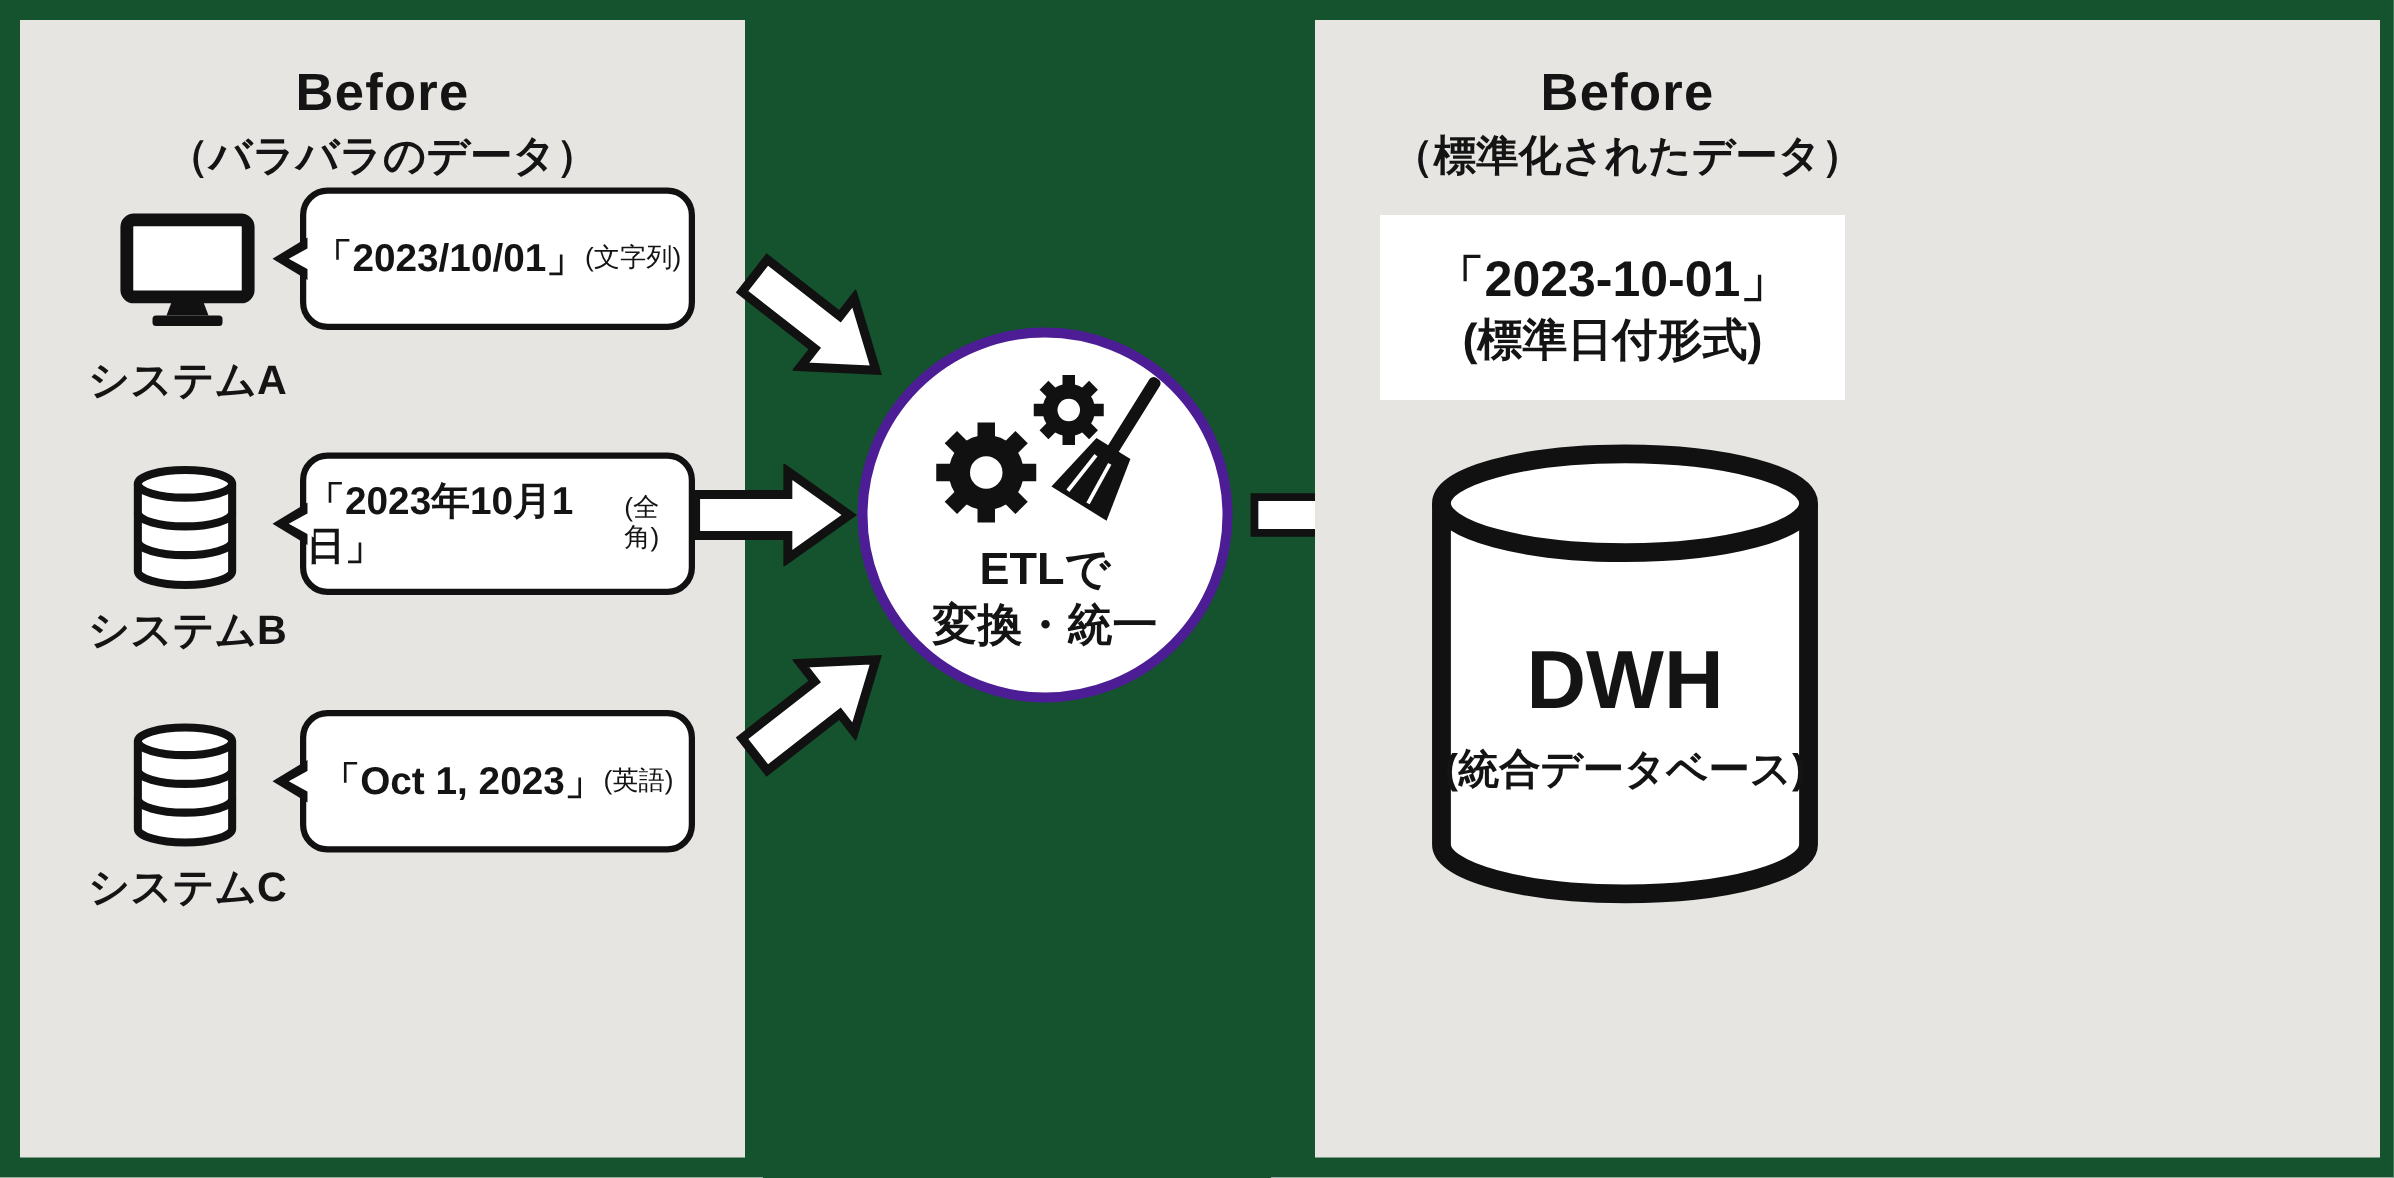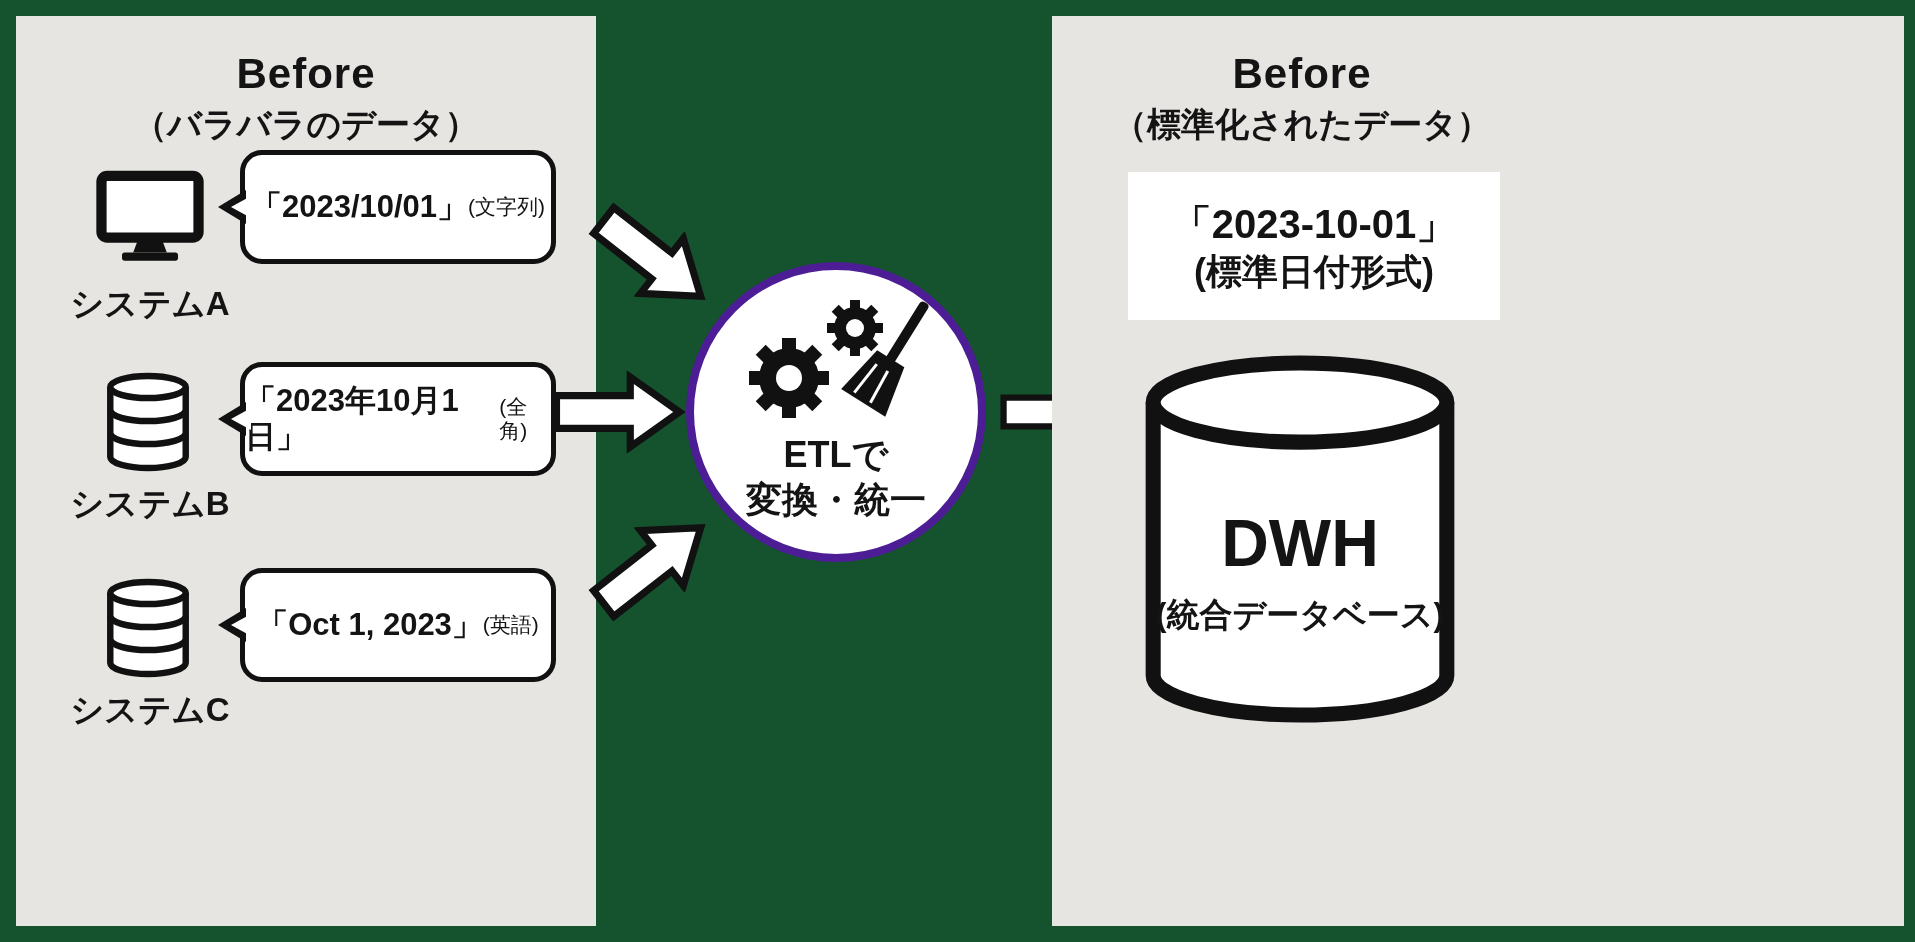--- a/index.html
+++ b/index.html
@@ -19,21 +19,21 @@
   .bubble .l2{font-size:21px;font-weight:normal;}
   .tail-b{position:absolute;left:-27px;top:50%;margin-top:-17px;width:0;height:0;
           border-top:17px solid transparent;border-bottom:17px solid transparent;border-right:28px solid #111;}
   .tail-f{position:absolute;left:-14px;top:50%;margin-top:-11px;width:0;height:0;
           border-top:11px solid transparent;border-bottom:11px solid transparent;border-right:20px solid #fff;}
   .block-arrow{position:absolute;width:134px;height:82px;}
   .etl-circle{position:absolute;left:686px;top:262px;width:300px;height:300px;border-radius:50%;
               background:#fff;border:8px solid #4c1d95;box-sizing:border-box;}
   .etl-art{position:absolute;top:20px;left:50%;transform:translateX(-50%);}
   .etl-text{position:absolute;bottom:32px;left:0;width:100%;text-align:center;font-size:36px;font-weight:bold;line-height:1.25;}
-  .result-box{position:absolute;left:76px;top:156px;width:372px;height:148px;background:#fff;
+  .result-box{position:absolute;left:52px;top:156px;width:372px;height:148px;background:#fff;
               display:flex;flex-direction:column;align-items:center;justify-content:center;line-height:1.25;}
   .result-box .l1{font-size:40px;font-weight:bold;}
   .result-box .l2{font-size:36px;font-weight:bold;}
   .dwh{position:absolute;left:88px;top:339px;width:320px;height:370px;}
   .dwh svg{position:absolute;left:0;top:0;}
   .dwh-title{position:absolute;top:150px;left:0;width:100%;text-align:center;font-size:66px;font-weight:bold;}
   .dwh-sub{position:absolute;top:238px;left:0;width:100%;text-align:center;font-size:33px;font-weight:bold;}
 </style>
 </head>
 <body>

